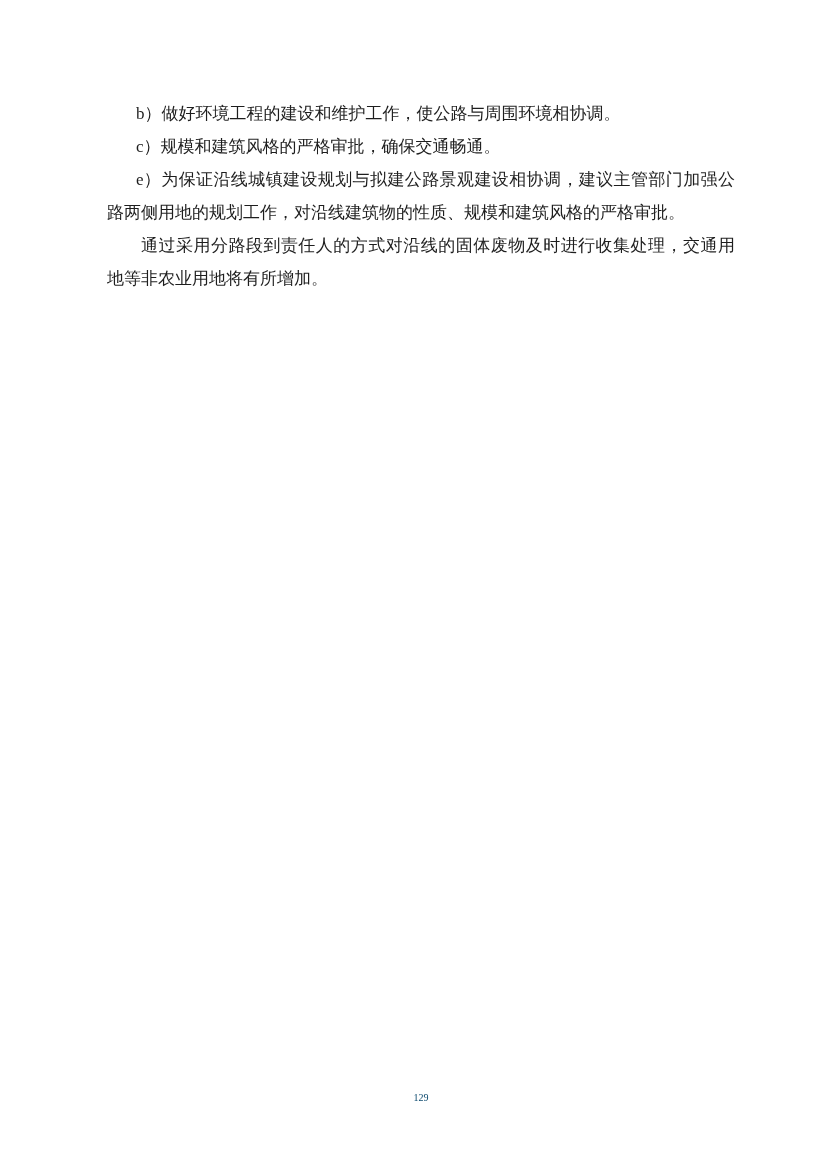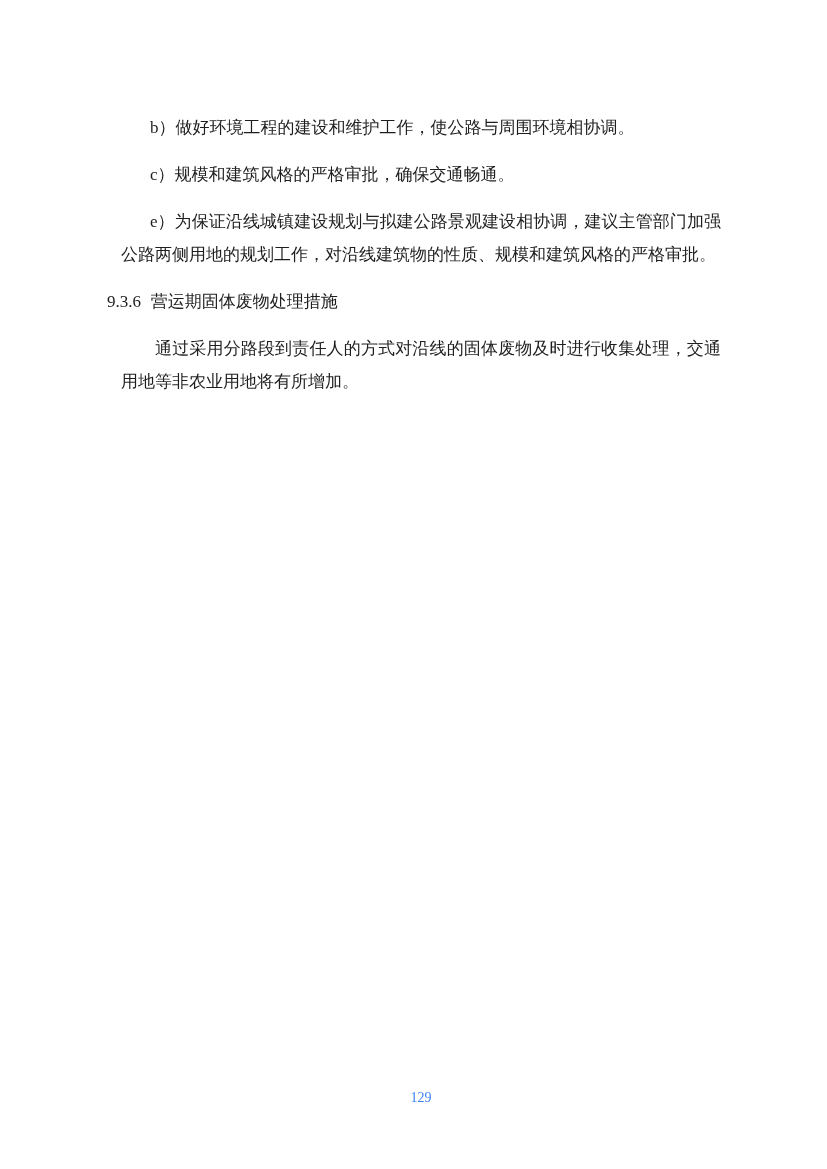--- a/index.html
+++ b/index.html
@@ -20,21 +20,21 @@
     position: absolute;
     left: 107px;
     top: 97px;
     width: 628px;
     font-size: 17px;
     line-height: 33px;
     text-align: justify;
     text-justify: inter-character;
   }
   .content p {
-    margin: 14px;
+    margin: 0;
     padding: 0;
     text-indent: 2em;
   }
   .content p.item {
     text-indent: 1.7em;
   }
   .section-heading {
     margin: 0;
     padding: 0;
     font-size: 17px;
@@ -45,42 +45,39 @@
   }
   .section-heading .heading-title {
     margin-left: 0.58em;
   }
   .footer {
     position: absolute;
     left: 107px;
     top: 1088px;
     width: 628px;
     text-align: center;
-    font-size: 14px;
+    font-size: 10px;
     line-height: 20px;
-    color: #3b82f6;
+    color: #0c4a6e;
   }
 </style>
 </head>
 <body>
 
 <div class="page">
 
   <div class="content">
 
     <p class="item">b）做好环境工程的建设和维护工作，使公路与周围环境相协调。</p>
 
     <p class="item">c）规模和建筑风格的严格审批，确保交通畅通。</p>
 
 
     <p class="item">e）为保证沿线城镇建设规划与拟建公路景观建设相协调，建议主管部门加强公路两侧用地的规划工作，对沿线建筑物的性质、规模和建筑风格的严格审批。</p>
 
-    <h3 class="section-heading">
-      <span class="heading-number">9.3.6</span><span class="heading-title">营运期固体废物处理措施</span>
-    </h3>
 
     <p>通过采用分路段到责任人的方式对沿线的固体废物及时进行收集处理，交通用地等非农业用地将有所增加。</p>
 
   </div>
 
   <div class="footer">
     <span>129</span>
   </div>
 
 </div>

